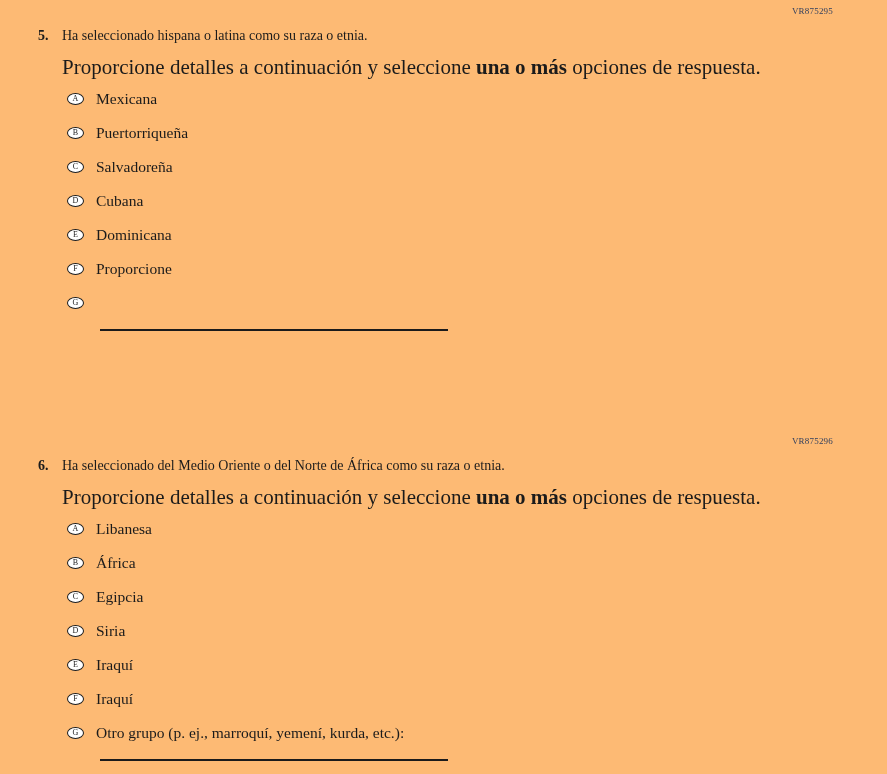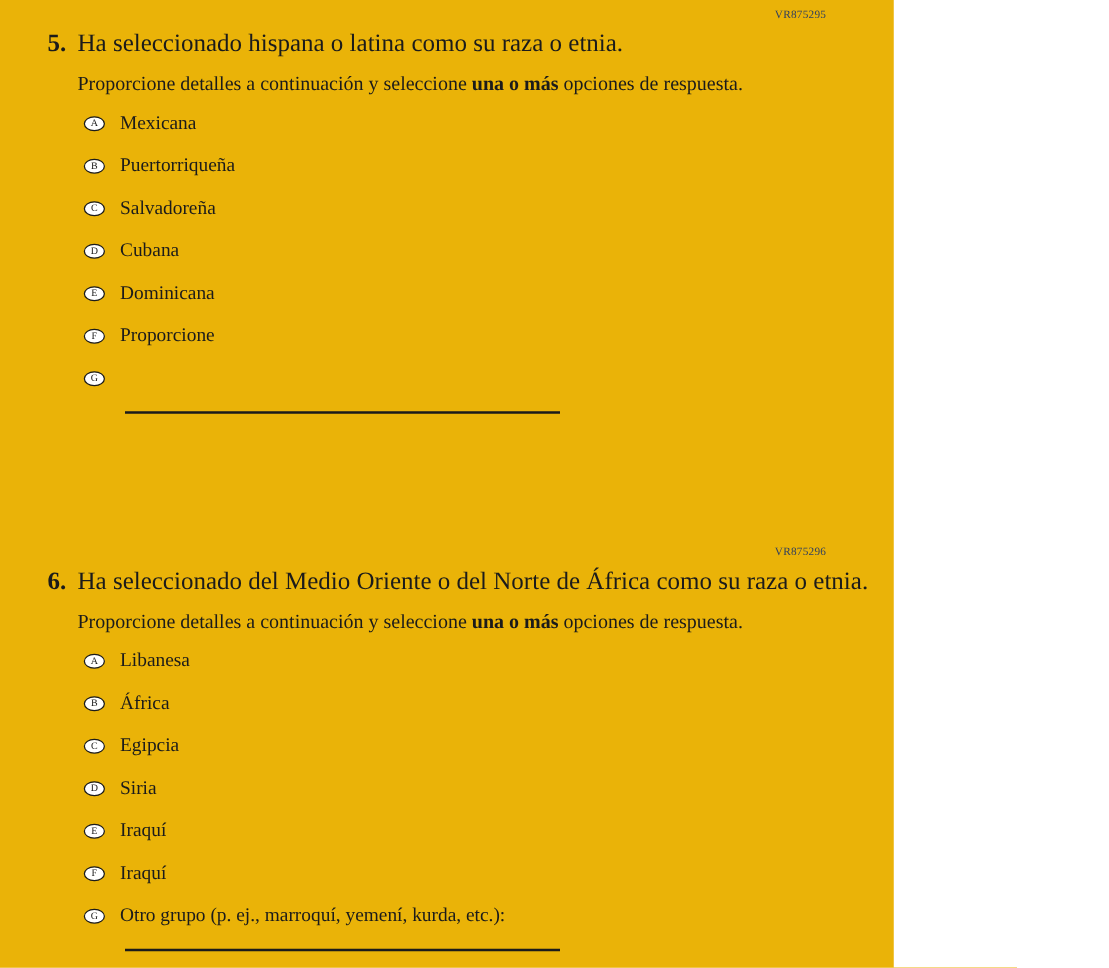--- a/index.html
+++ b/index.html
@@ -3,48 +3,48 @@
 <meta charset="utf-8">
 <style>
   html, body { margin: 0; padding: 0; }
   body {
     width: 887px; height: 774px;
     background: #ffffff;
     font-family: "Liberation Serif", "DejaVu Serif", serif;
   }
   .page {
     position: relative;
-    width: 715px; height: 774px;
-    background: #eab308;
+    width: 887px; height: 774px;
+    background: #fdba74;
     overflow: hidden;
   }
   .question-section { position: absolute; left: 0; right: 0; }
   .q1 { top: 0; }
   .q2 { top: 430px; }
 
   .vr-code {
     padding: 6px 54px 0 0;
     text-align: right;
     font-size: 9px;
     line-height: 11px;
     color: #32405e;
     letter-spacing: 0.2px;
   }
 
   .question-line {
     margin: 9px 0 0 38px;
-    font-size: 20px;
+    font-size: 14px;
     line-height: 19px;
     color: #1b1b1b;
   }
   .q-number { font-weight: bold; display: inline-block; width: 24px; }
 
   .instruction {
     margin: 13px 0 0 62px;
-    font-size: 16px;
+    font-size: 21px;
     line-height: 19px;
     color: #1b1b1b;
   }
   .bold { font-weight: bold; }
 
   .options { margin: 12px 0 0 67px; }
   .option-row {
     display: flex;
     align-items: center;
     height: 20px;

